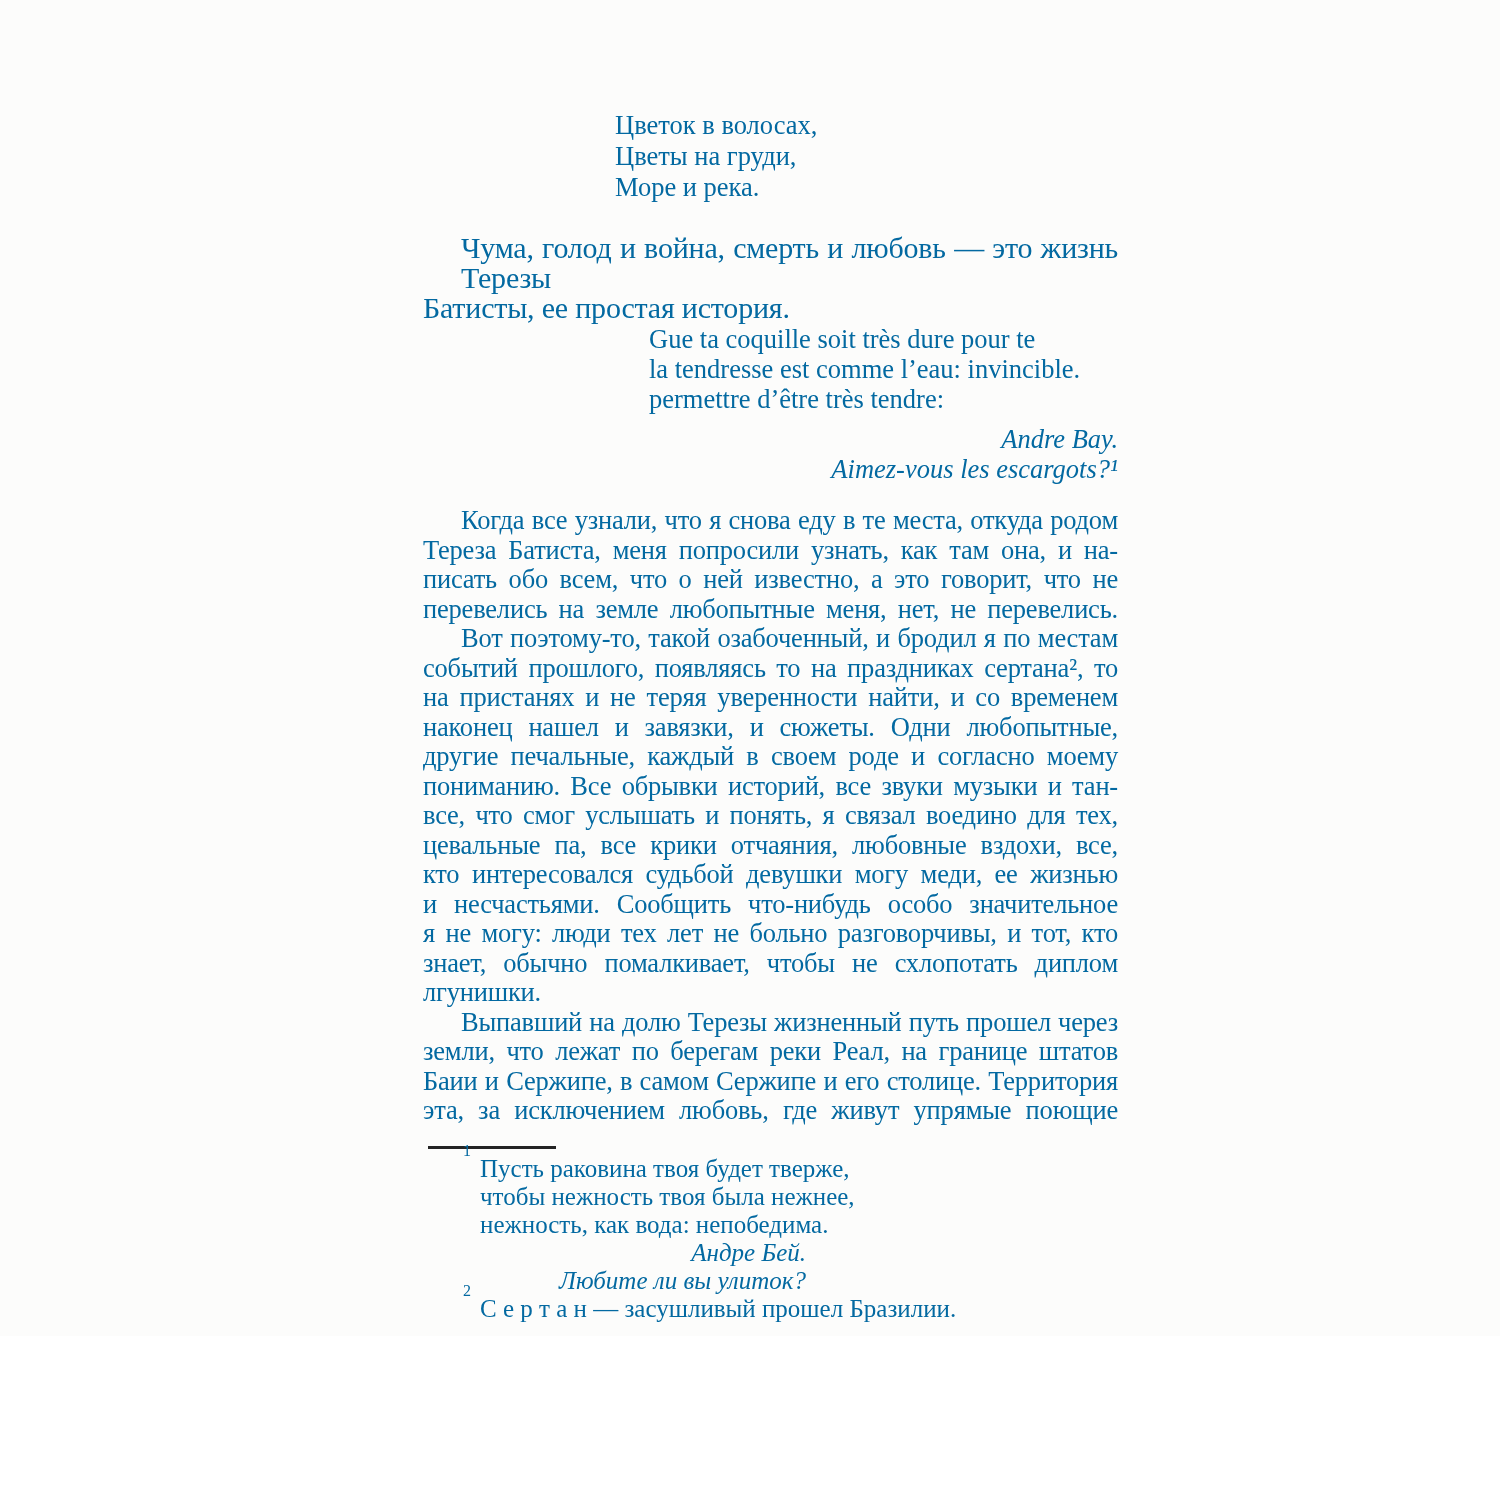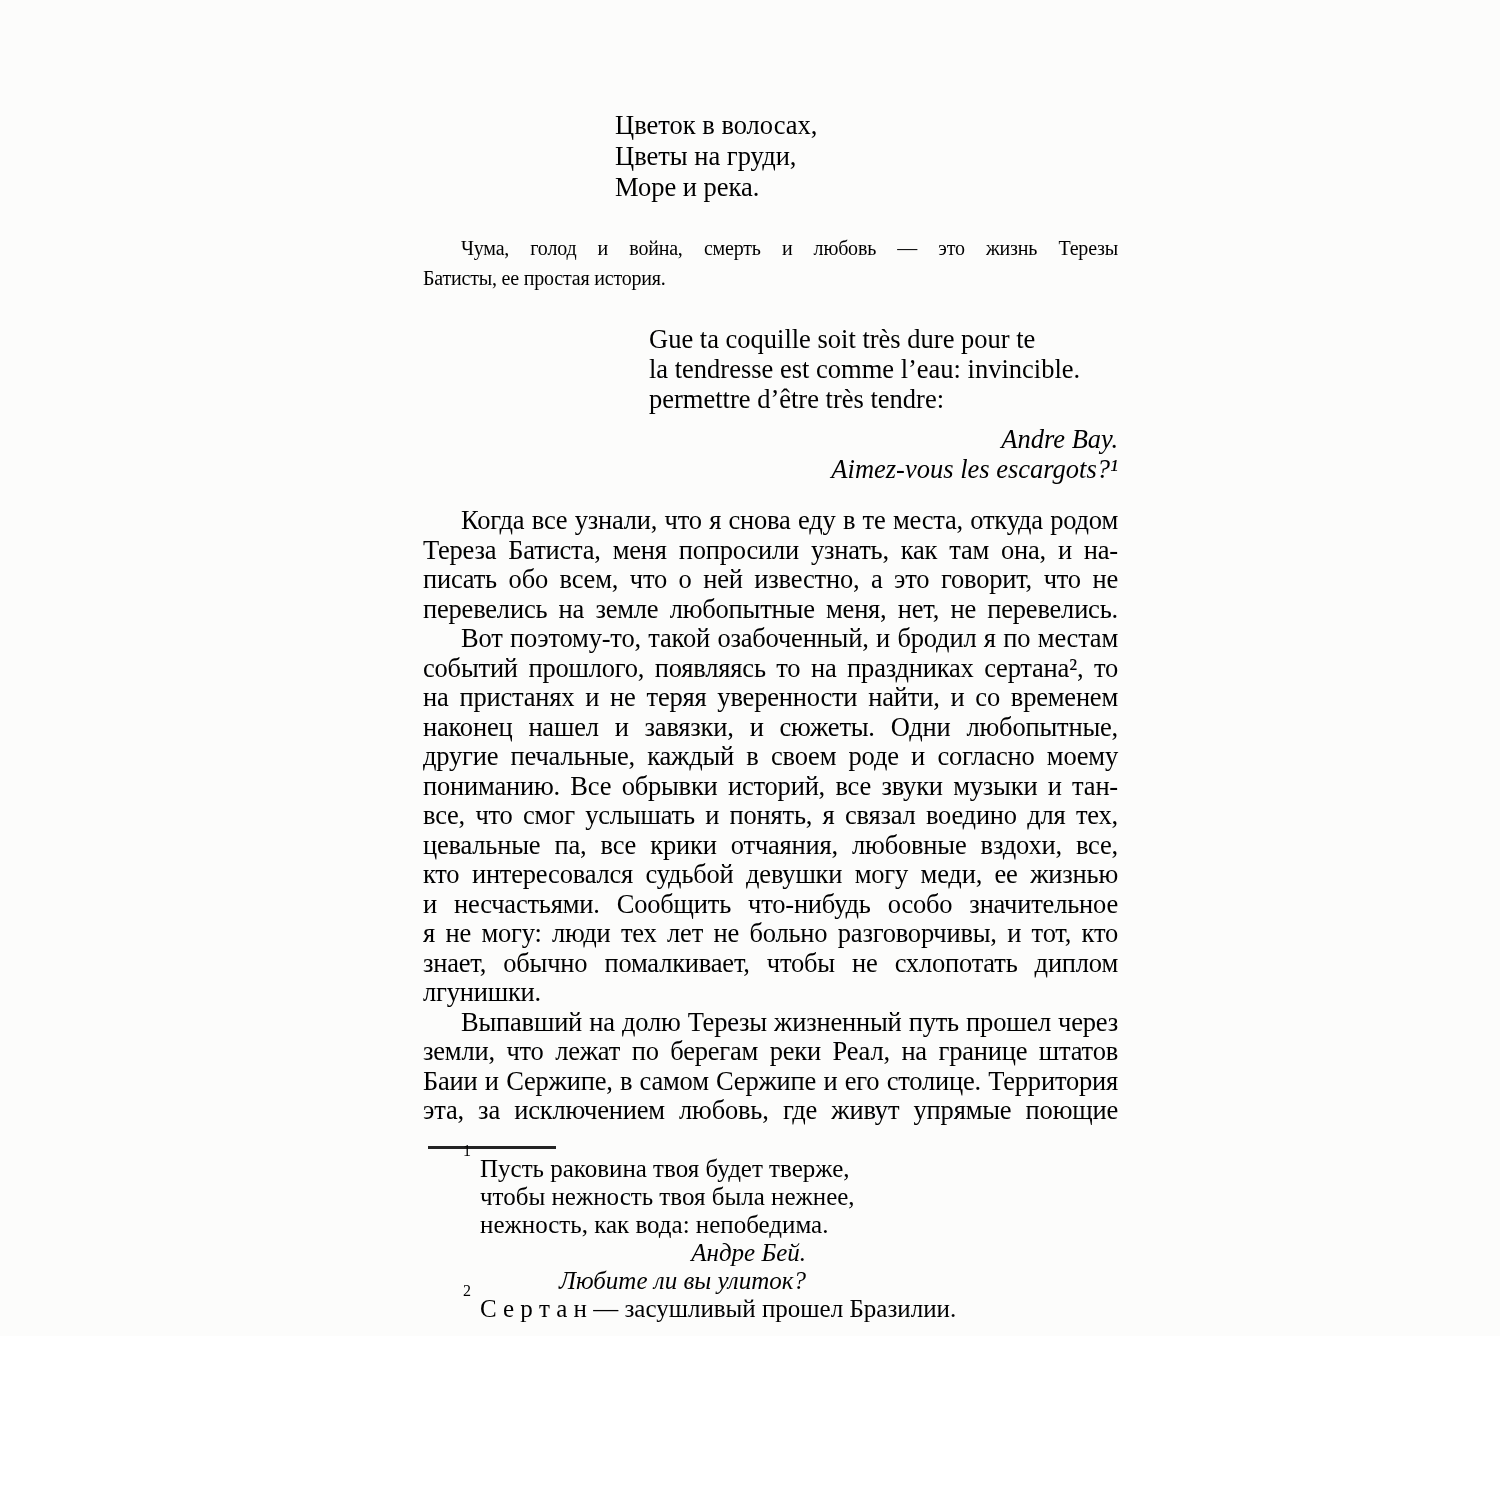--- a/index.html
+++ b/index.html
@@ -1,32 +1,32 @@
 <!DOCTYPE html>
 <html><head>
 <meta charset="utf-8">
 <style>
   html,body { margin:0; padding:0; }
   .page {
     position: relative;
     width: 1500px;
     height: 1336px;
     background: #fcfcfb;
-    color: #000000;
+    color: #0369a1;
     font-family: "Liberation Serif", "DejaVu Serif", serif;
     overflow: hidden;
   }
   .abs { position: absolute; }
 
   
   .verse  { left:615px; top:110px;  font-size:26.5px; line-height:31px; }
   .epigraph { left:615px; top:324px; font-size:26.5px; line-height:30px;margin-left:34px; }
 
   
-  .intro { left:423px; top:233px; width:695px; font-size:20px; line-height:30px; letter-spacing:-0.2px; }
+  .intro { left:423px; top:233px; width:695px; font-size:30px; line-height:30px; letter-spacing:-0.2px; }
   .body  { left:423px; top:506px; width:695px; font-size:26.5px; line-height:29.5px; letter-spacing:-0.2px; }
   .jl { text-align: justify; text-align-last: justify; }
   .ll { text-align: left; }
   .il { padding-left: 38px; }
 
   
   .epi-attr {
     left:423px; top:424px; width:695px;
     font-size:26.5px; line-height:30px;
     font-style: italic; text-align: right;

